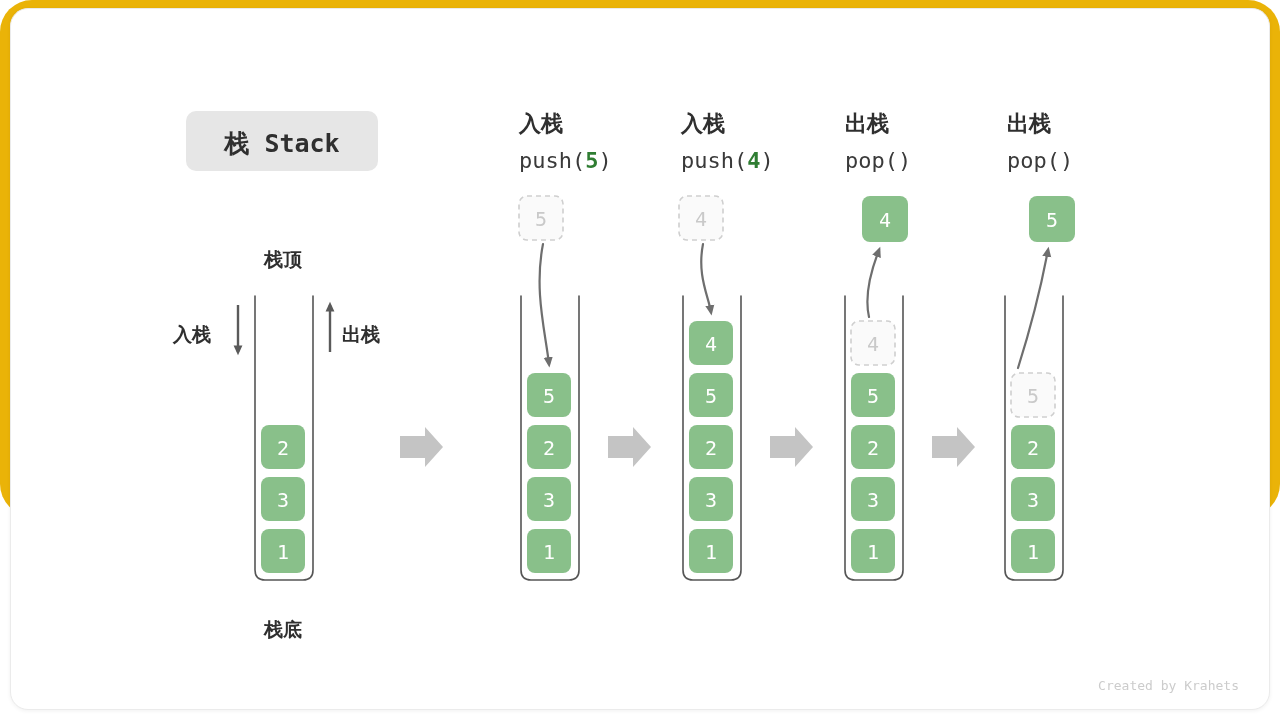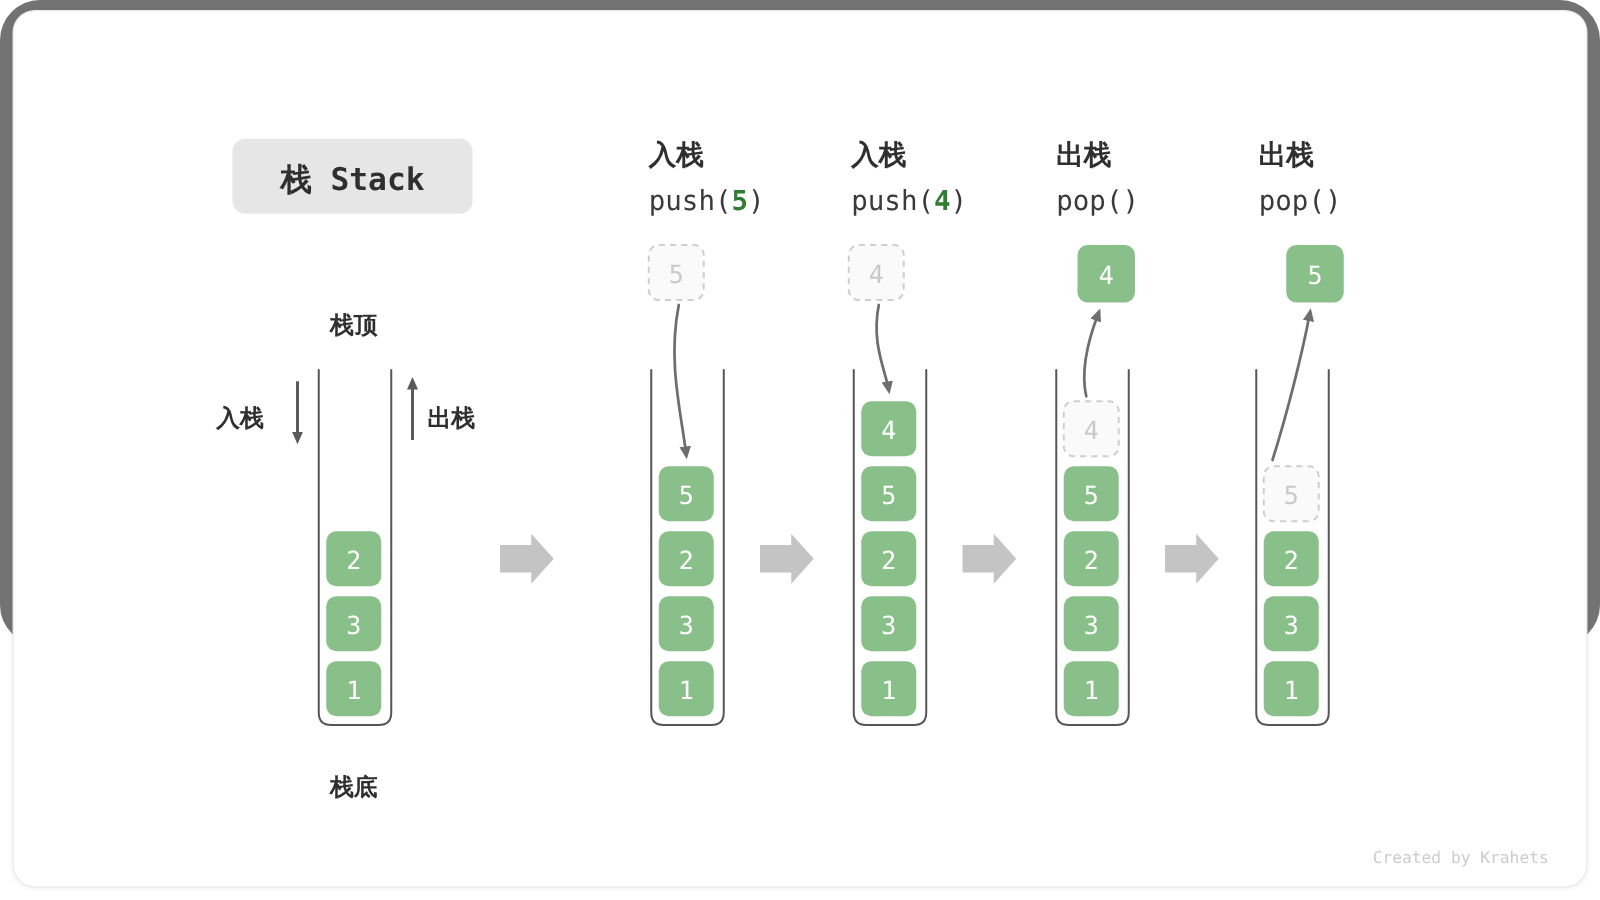--- a/index.html
+++ b/index.html
@@ -8,21 +8,21 @@
     background: #ffffff;
     width: 1280px;
     height: 720px;
     overflow: hidden;
     font-family: "Liberation Sans", sans-serif;
   }
   #canvas {
     position: relative;
     width: 1280px;
     height: 516px;
-    background: #737373;
+    background: #eab308;
     border-radius: 32px;
   }
   .card {
     position: absolute;
     left: 10px;
     top: 8px;
     width: 1260px;
     height: 702px;
     background: #ffffff;
     border: 1px solid #ebebeb;

